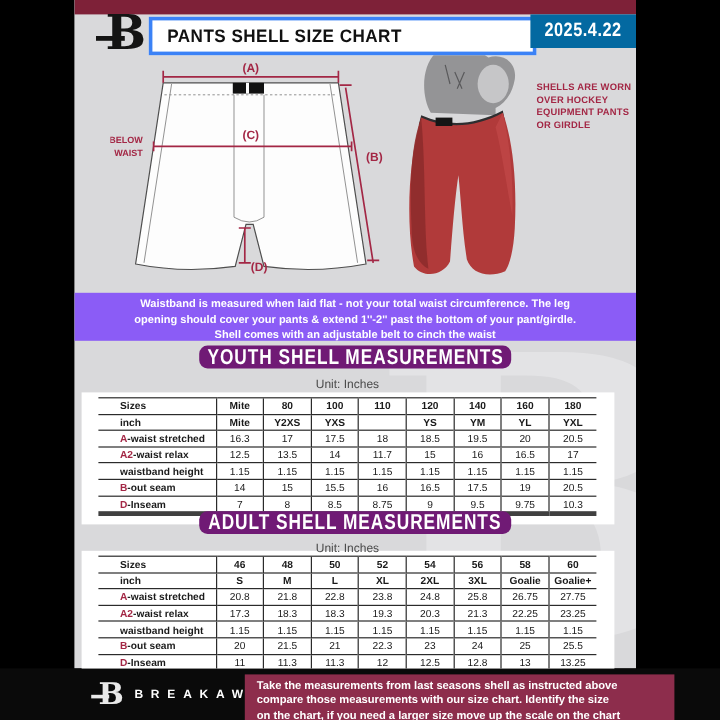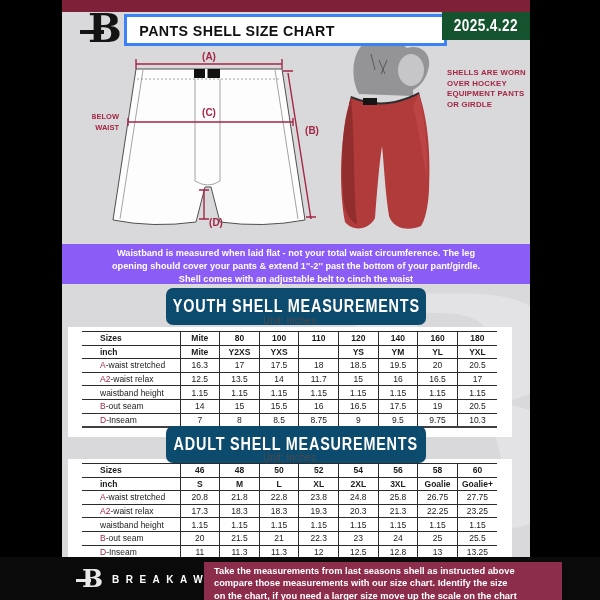--- a/index.html
+++ b/index.html
@@ -9,47 +9,47 @@
   }
   .page{position:absolute;left:62px;top:0;width:468px;height:557px;background:#d9d9db;overflow:hidden;}
   .topbar{position:absolute;left:0;top:0;width:468px;height:12px;background:#7e2138;z-index:3;}
 
   
   .logo{position:absolute;left:18px;top:9px;width:40px;height:42px;z-index:3;}
   .logo-b{font-family:"DejaVu Serif", serif;font-weight:bold;font-size:40px;line-height:42px;color:#141414;position:absolute;left:8px;top:-2px;}
   .logo-bar{position:absolute;left:0;top:21px;width:24px;height:3.5px;background:#141414;}
   .title-box{position:absolute;left:62px;top:14px;width:317px;height:26px;background:#fff;border:3px solid #3b82f6;display:flex;align-items:center;z-index:3;}
   .title-box span{display:inline-block;transform:scaleX(.95);transform-origin:left center;font-weight:bold;font-size:15px;letter-spacing:.4px;color:#111;padding-left:13px;white-space:nowrap;}
-  .date-box{position:absolute;left:380px;top:12px;width:88px;height:28px;background:#14532d;display:flex;align-items:center;justify-content:center;z-index:3;}
+  .date-box{position:absolute;left:380px;top:12px;width:88px;height:28px;background:#0369a1;display:flex;align-items:center;justify-content:center;z-index:3;}
   .date-box span{display:inline-block;transform:scaleX(.85);font-weight:bold;font-size:16px;color:#fff;letter-spacing:.5px;white-space:nowrap;}
 
   .diagram{position:absolute;left:30px;top:50px;width:240px;height:185px;z-index:2;}
   .photo{position:absolute;left:273px;top:40px;width:112px;height:196px;z-index:2;}
   .side-note{position:absolute;left:385px;top:68px;width:80px;z-index:2;color:#a32745;font-weight:bold;font-size:7.8px;line-height:10.5px;letter-spacing:.2px;}
   .side-note span{display:block;white-space:nowrap;}
 
   .banner{position:absolute;left:0;top:244px;width:468px;height:40px;background:#8b5cf6;color:#fff;text-align:center;font-weight:bold;font-size:9.2px;line-height:13px;padding-top:3px;box-sizing:border-box;z-index:3;}
   .banner span{display:block;white-space:nowrap;}
 
-  .sec-hdr{position:absolute;left:104px;width:260px;height:37px;background:#0c4a6e;border-radius:7px;display:flex;align-items:center;justify-content:center;z-index:3;}
+  .sec-hdr{position:absolute;left:104px;width:260px;height:19px;background:#701a75;border-radius:7px;display:flex;align-items:center;justify-content:center;z-index:3;}
   .sec-hdr span{display:inline-block;transform:scaleX(.8);font-weight:bold;font-size:18px;letter-spacing:1px;color:#fff;white-space:nowrap;}
   .sec-hdr.youth{top:288px;}
   .sec-hdr.adult{top:426px;}
   .unit{position:absolute;left:20px;width:415px;text-align:center;font-size:10px;color:#4a4a4a;z-index:3;}
   .unit.youth{top:315px;}
   .unit.adult{top:452px;}
 
   .panel{position:absolute;left:6px;width:444px;height:110px;background:#fff;z-index:2;}
   .panel.youth{top:327px;}
   .panel.adult{top:459px;}
   table.size{position:absolute;left:14px;top:4px;width:415px;border-collapse:collapse;table-layout:fixed;}
   table.size td{height:12.6px;font-size:8.5px;color:#1a1a1a;border-top:1px solid #2b2b2b;padding:0;text-align:center;font-weight:normal;overflow:hidden;white-space:nowrap;}
-  table.size tr:last-child td{border-bottom:2px solid #404040;}
+  table.size tr:last-child td{border-bottom:4px solid #404040;}
   table.size td + td{border-left:1px solid #2b2b2b;}
-  table.size td.lbl{text-align:left;padding-left:18px;font-weight:normal;}
+  table.size td.lbl{text-align:left;padding-left:18px;font-weight:bold;}
   table.size tr.hdr td{font-weight:bold;}
   table.size .pfx{color:#a32745;}
   col.c-label{width:98px;}
 
   .watermark{position:absolute;right:-58px;top:268px;font-family:"DejaVu Serif", serif;font-weight:bold;font-size:330px;line-height:300px;color:#e3e3e5;z-index:1;}
 
   
   .footer{position:absolute;left:0;top:557px;width:600px;height:43px;background:#0a0a0a;}
   .footer-logo{position:absolute;left:76px;top:9px;display:flex;align-items:center;color:#fff;}
   .f-glyph{position:relative;width:26px;height:26px;margin-right:10px;}

